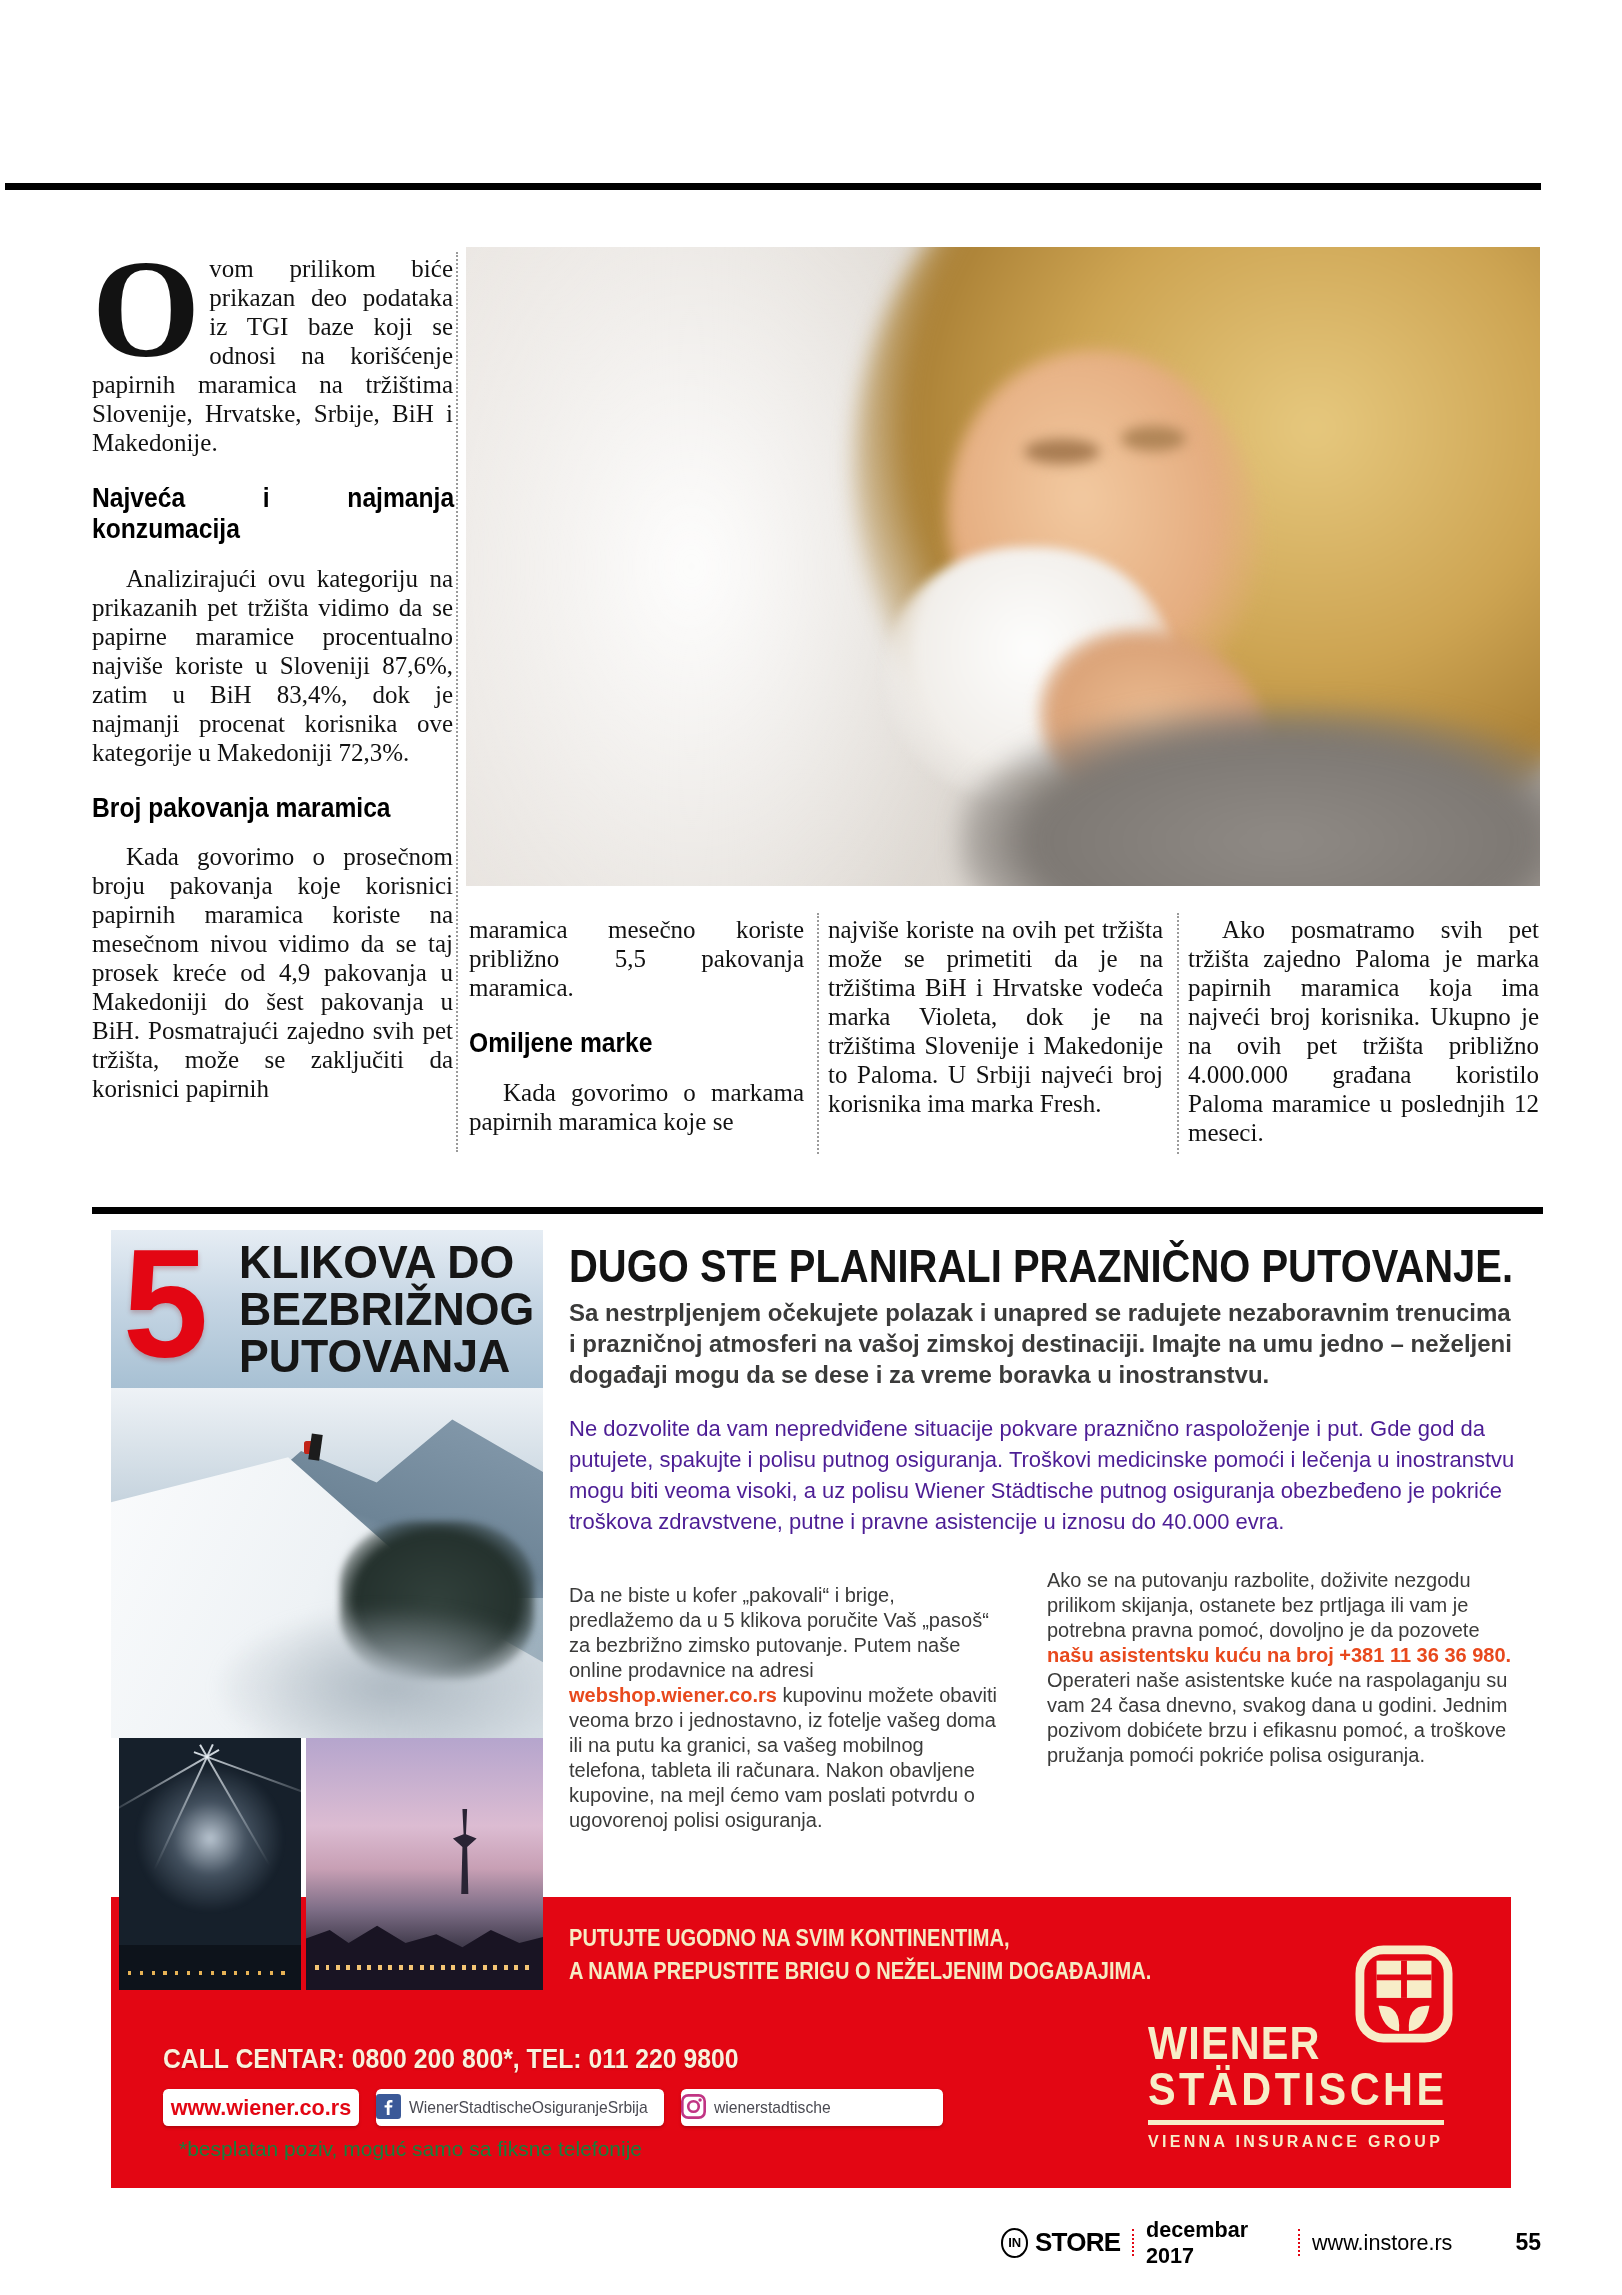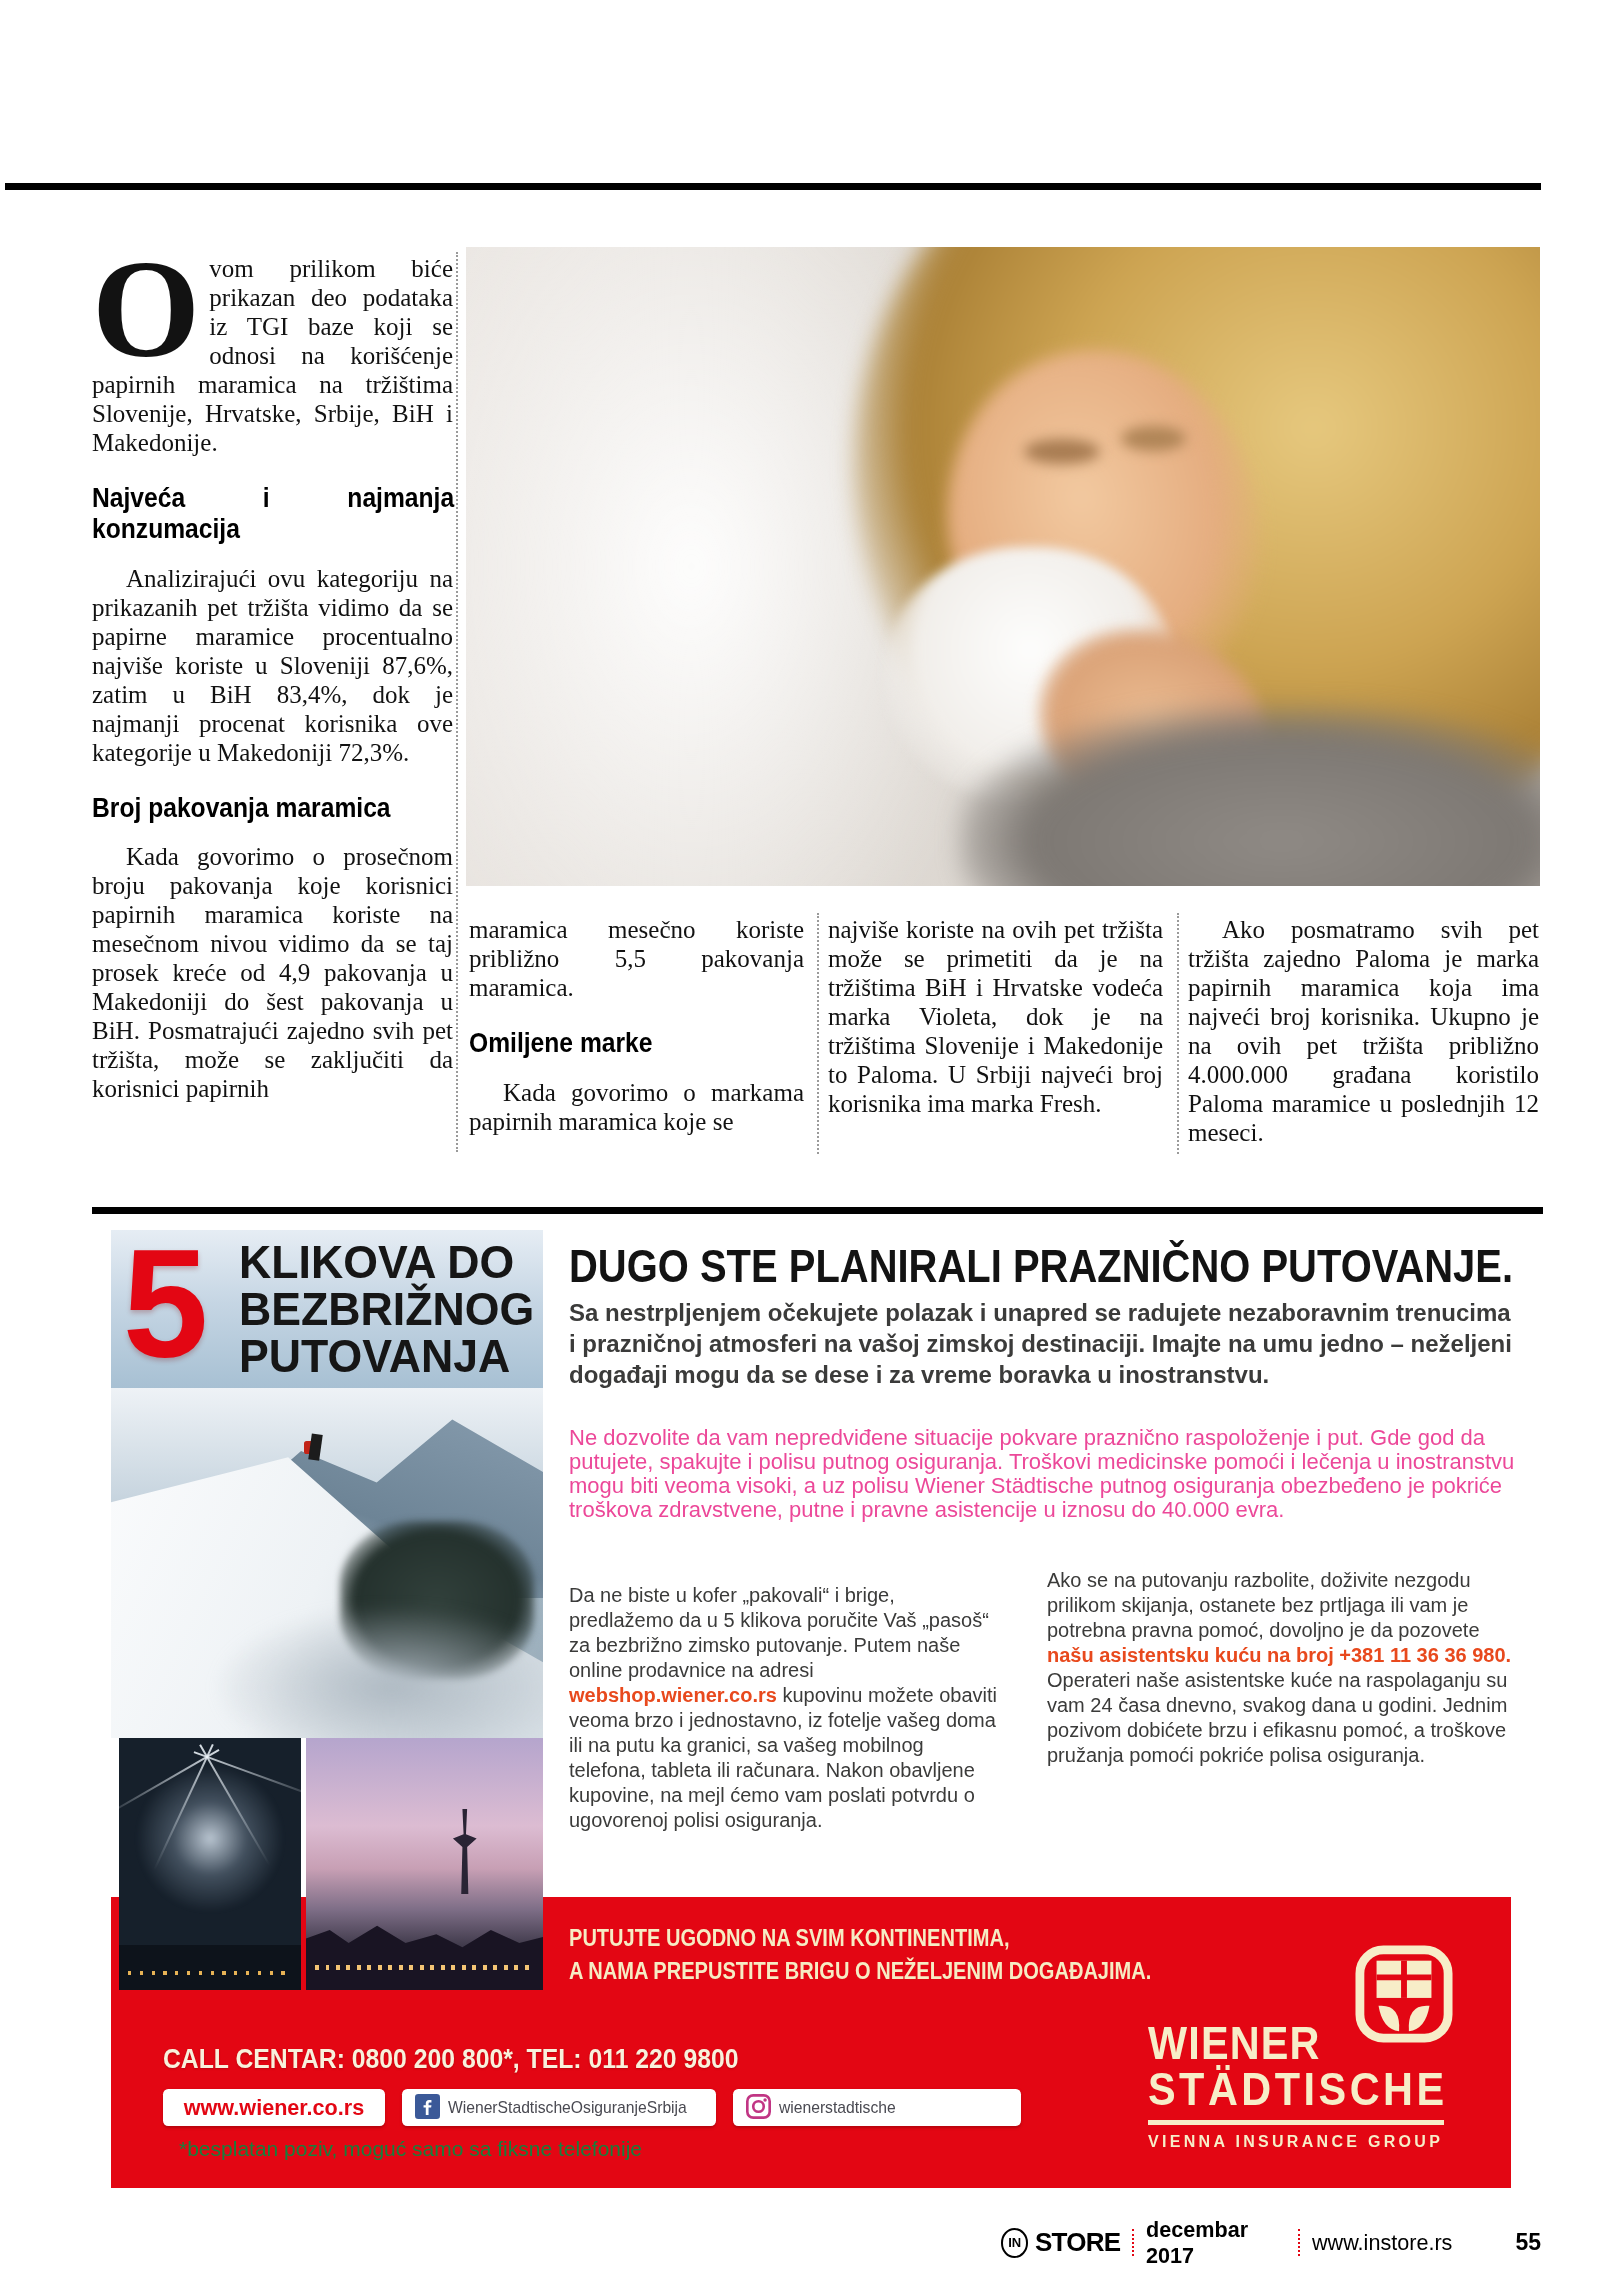--- a/index.html
+++ b/index.html
@@ -91,32 +91,32 @@
   .ad-city div{position:absolute;}
   .city-sil{left:0;bottom:0;width:100%;height:34%;background:#191423;
             clip-path:polygon(0 40%,10% 30%,18% 45%,30% 25%,42% 45%,55% 35%,66% 50%,78% 30%,90% 45%,100% 38%,100% 100%,0 100%);}
   .city-statue{left:62%;top:28%;width:10%;height:34%;background:#2a2435;
                clip-path:polygon(40% 0,60% 0,55% 30%,100% 35%,60% 45%,65% 100%,35% 100%,40% 45%,0 35%,45% 30%);}
   .city-lights{left:4%;bottom:8%;width:92%;height:4.6px;
                background:repeating-linear-gradient(90deg,rgba(255,206,120,.95) 0 3.9px,rgba(255,206,120,0) 3.9px 10.5px);}
   .ad-headline{left:458px;top:11.8px;width:949px;font-weight:bold;color:#131313;font-size:47px;line-height:48px;
                white-space:nowrap;transform:scaleX(.85);transform-origin:0 0;z-index:3;}
   .ad-lead{left:458px;top:67px;width:946px;font-weight:bold;color:#3b3b3a;font-size:24px;line-height:31px;z-index:3;}
-  .ad-body{left:458px;top:196px;width:946px;color:#ec4899;font-size:22px;line-height:24px;z-index:3;}
+  .ad-body{left:458px;top:183px;width:946px;color:#4c1d95;font-size:22px;line-height:31px;z-index:3;}
   .ad-cols{left:458px;top:338px;width:946px;display:flex;gap:46px;color:#3b3b3a;font-size:20px;line-height:25px;z-index:3;}
   .ad-col-left{width:432px;margin-top:15px;}
   .ad-col-right{width:468px;}
   .hl-red{color:#e8491d;font-weight:bold;}
   .banner{left:458px;top:692px;width:720px;color:#f6ecc4;font-weight:bold;z-index:3;}
   .banner div{font-size:23.6px;line-height:33px;white-space:nowrap;transform:scaleX(.85);transform-origin:0 0;}
   .call-line{left:52px;top:813px;font-weight:bold;color:#f8f1dc;font-size:27.5px;white-space:nowrap;
              transform:scaleX(.9);transform-origin:0 0;text-shadow:0 1.3px 2px rgba(120,0,10,.4);z-index:3;}
   .boxes{left:52px;top:859px;display:flex;gap:17px;z-index:3;}
   .wbox{height:37px;background:#ffffff;border-radius:5.2px;display:flex;align-items:center;gap:7.9px;
-        padding:0 13px;box-shadow:0 1.3px 2.6px rgba(100,0,5,.35);}
+        padding:0 0;box-shadow:0 1.3px 2.6px rgba(100,0,5,.35);}
   .wbox.site{width:196px;justify-content:center;}
   .wbox.fb{width:288px;} .wbox.ig{width:262px;}
   .site-txt{color:#e30613;font-weight:bold;font-size:21.6px;white-space:nowrap;}
   .soc-txt{color:#4a4a52;font-size:15.7px;white-space:nowrap;}
   .disclaimer{left:68px;top:907px;color:#15803d;font-size:21px;z-index:3;text-align:center;}
   .ws-logo{left:1037px;top:792px;width:314px;color:#f7edc8;z-index:3;}
   .ws-row{position:relative;height:46px;}
   .ws-l1,.ws-l2{font-weight:bold;font-size:46px;line-height:43px;letter-spacing:1.3px;white-space:nowrap;
                 transform:scaleX(.9);transform-origin:0 0;}
   .ws-l2{letter-spacing:3.9px;}

